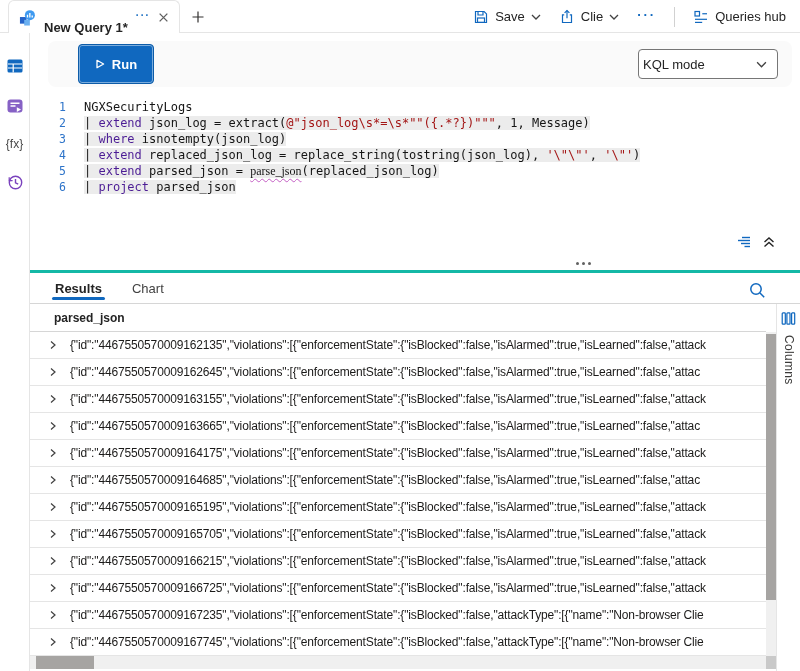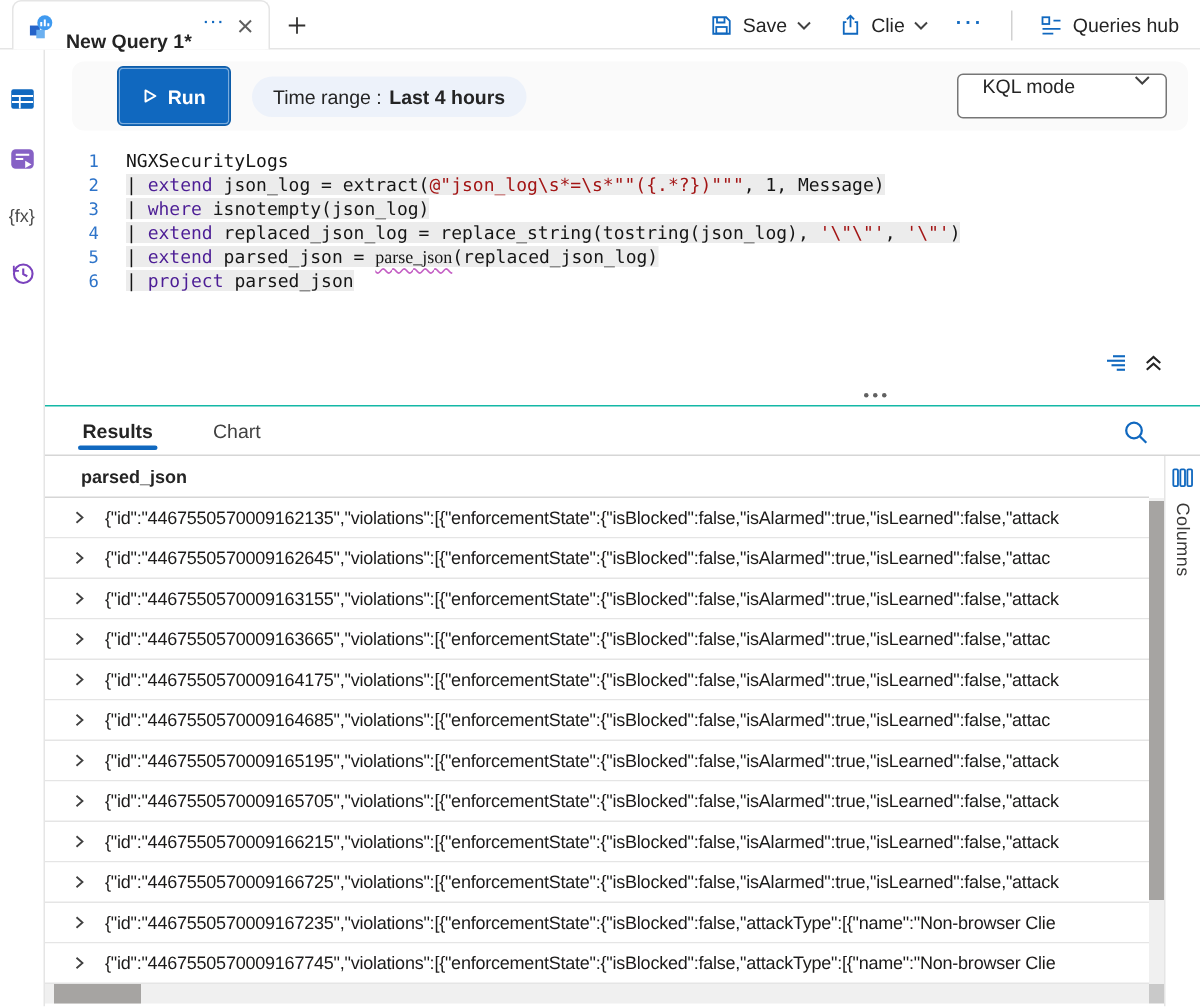--- a/index.html
+++ b/index.html
@@ -37,43 +37,43 @@
   .toolbar { height:46px; background:#fafafa; border-radius:8px; display:flex; align-items:center;
              gap:14px; padding:0 14px 0 30px; }
   .run-btn { width:76px; height:40px; background:#1068bf; border:1px solid #0d5ca8; border-radius:4px;
              color:#fff; font-size:13px; font-weight:600; display:flex; align-items:center; justify-content:center;
              gap:7px; box-shadow:inset 0 0 0 1px rgba(255,255,255,.45); cursor:pointer;
              font-family:"Liberation Sans",sans-serif; }
   .pill { background:#edf2fa; border-radius:14px; height:27px; display:flex; align-items:center;
           padding:0 14px; font-size:13px; gap:5px; white-space:nowrap; }
   .pill b { font-weight:700; }
   .mode-select { margin-left:auto; width:140px; height:30px; border:1px solid #767676; border-radius:4px;
-                 background:#fff; display:flex; justify-content:space-between;
-                 padding:0 10px 0 16px; font-size:13px; cursor:default; }
+                 background:#fff; display:flex; align-items:center; justify-content:space-between;
+                 padding:0 10px 0 4px; font-size:13px; cursor:default; }
 
   
   .editor { position:relative; height:165px; padding-top:8px;
             font-family:"DejaVu Sans Mono",monospace; font-size:12px; line-height:16px; }
   .code-line { display:flex; height:16px; white-space:pre; }
   .ln { width:36px; text-align:right; color:#2e74c9; flex:none; font-size:11.5px; }
   .code { margin-left:18px; color:#151515; }
   .code .hlwrap { background:#ececec; }
   .k { color:#4c1d95; }
   .s { color:#a31515; }
   .w { text-decoration:underline wavy #c45ec4; text-decoration-thickness:1px; text-underline-offset:3px;font-family:Liberation Serif, serif; }
   .editor-tools { position:absolute; right:24px; bottom:6px; display:flex; gap:10px; align-items:center; }
 
   
   .splitter { height:14px; position:relative; }
   .splitter-dots { position:absolute; left:546px; top:6px; display:flex; gap:3px; }
   .splitter-dots i { width:3px; height:3px; border-radius:50%; background:#616161; }
 
   
-  .results-tabs { height:33px; border-top:1px solid #14b8a6; display:flex; align-items:flex-end;
-                  padding-left:25px; gap:40px; position:relative; }
+  .results-tabs { height:33px; border-top:3px solid #14b8a6; display:flex; align-items:flex-end;
+                  padding-left:25px; gap:30px; position:relative; }
   .rtab { font-size:13px; color:#424242; position:relative; height:100%; display:flex; align-items:center; cursor:default; }
   .rtab.active { font-weight:700; color:#242424; }
   .rtab.active::after { content:""; position:absolute; left:-3px; right:-3px; bottom:3px; height:3px;
                         background:#1068bf; border-radius:2px; }
   .search-btn { position:absolute; right:34px; top:8px; }
 
   .grid { height:368px; border-top:1px solid #d6d6d6; display:flex; }
   .grid-main { width:736px; display:flex; flex-direction:column; min-width:0; }
   .grid-header { height:28px; border-bottom:1px solid #d6d6d6; display:flex; align-items:center;
                  padding-left:24px; font-weight:700; font-size:12px; color:#242424; }
@@ -200,24 +200,20 @@
     <div class="toolbar-wrap">
       <div class="toolbar">
         <button class="run-btn">
           <span>
             <svg width="10" height="10" viewBox="0 0 10 10" fill="none" stroke="#fff" stroke-width="1.3" stroke-linejoin="round">
               <path d="M2 1.3 L8.6 5 L2 8.7 Z"></path>
             </svg>
           </span>
           <span>Run</span>
         </button>
-        <div class="pill">
-          <span>Time range :</span>
-          <b>Last 4 hours</b>
-        </div>
         <div class="mode-select">
           <span>KQL mode</span>
           <span>
             <svg width="11" height="7" viewBox="0 0 10 6" fill="none" stroke="#424242" stroke-width="1.2">
                 <path d="M1 1 L5 5 L9 1"></path>
               </svg>
           </span>
         </div>
       </div>
     </div>

